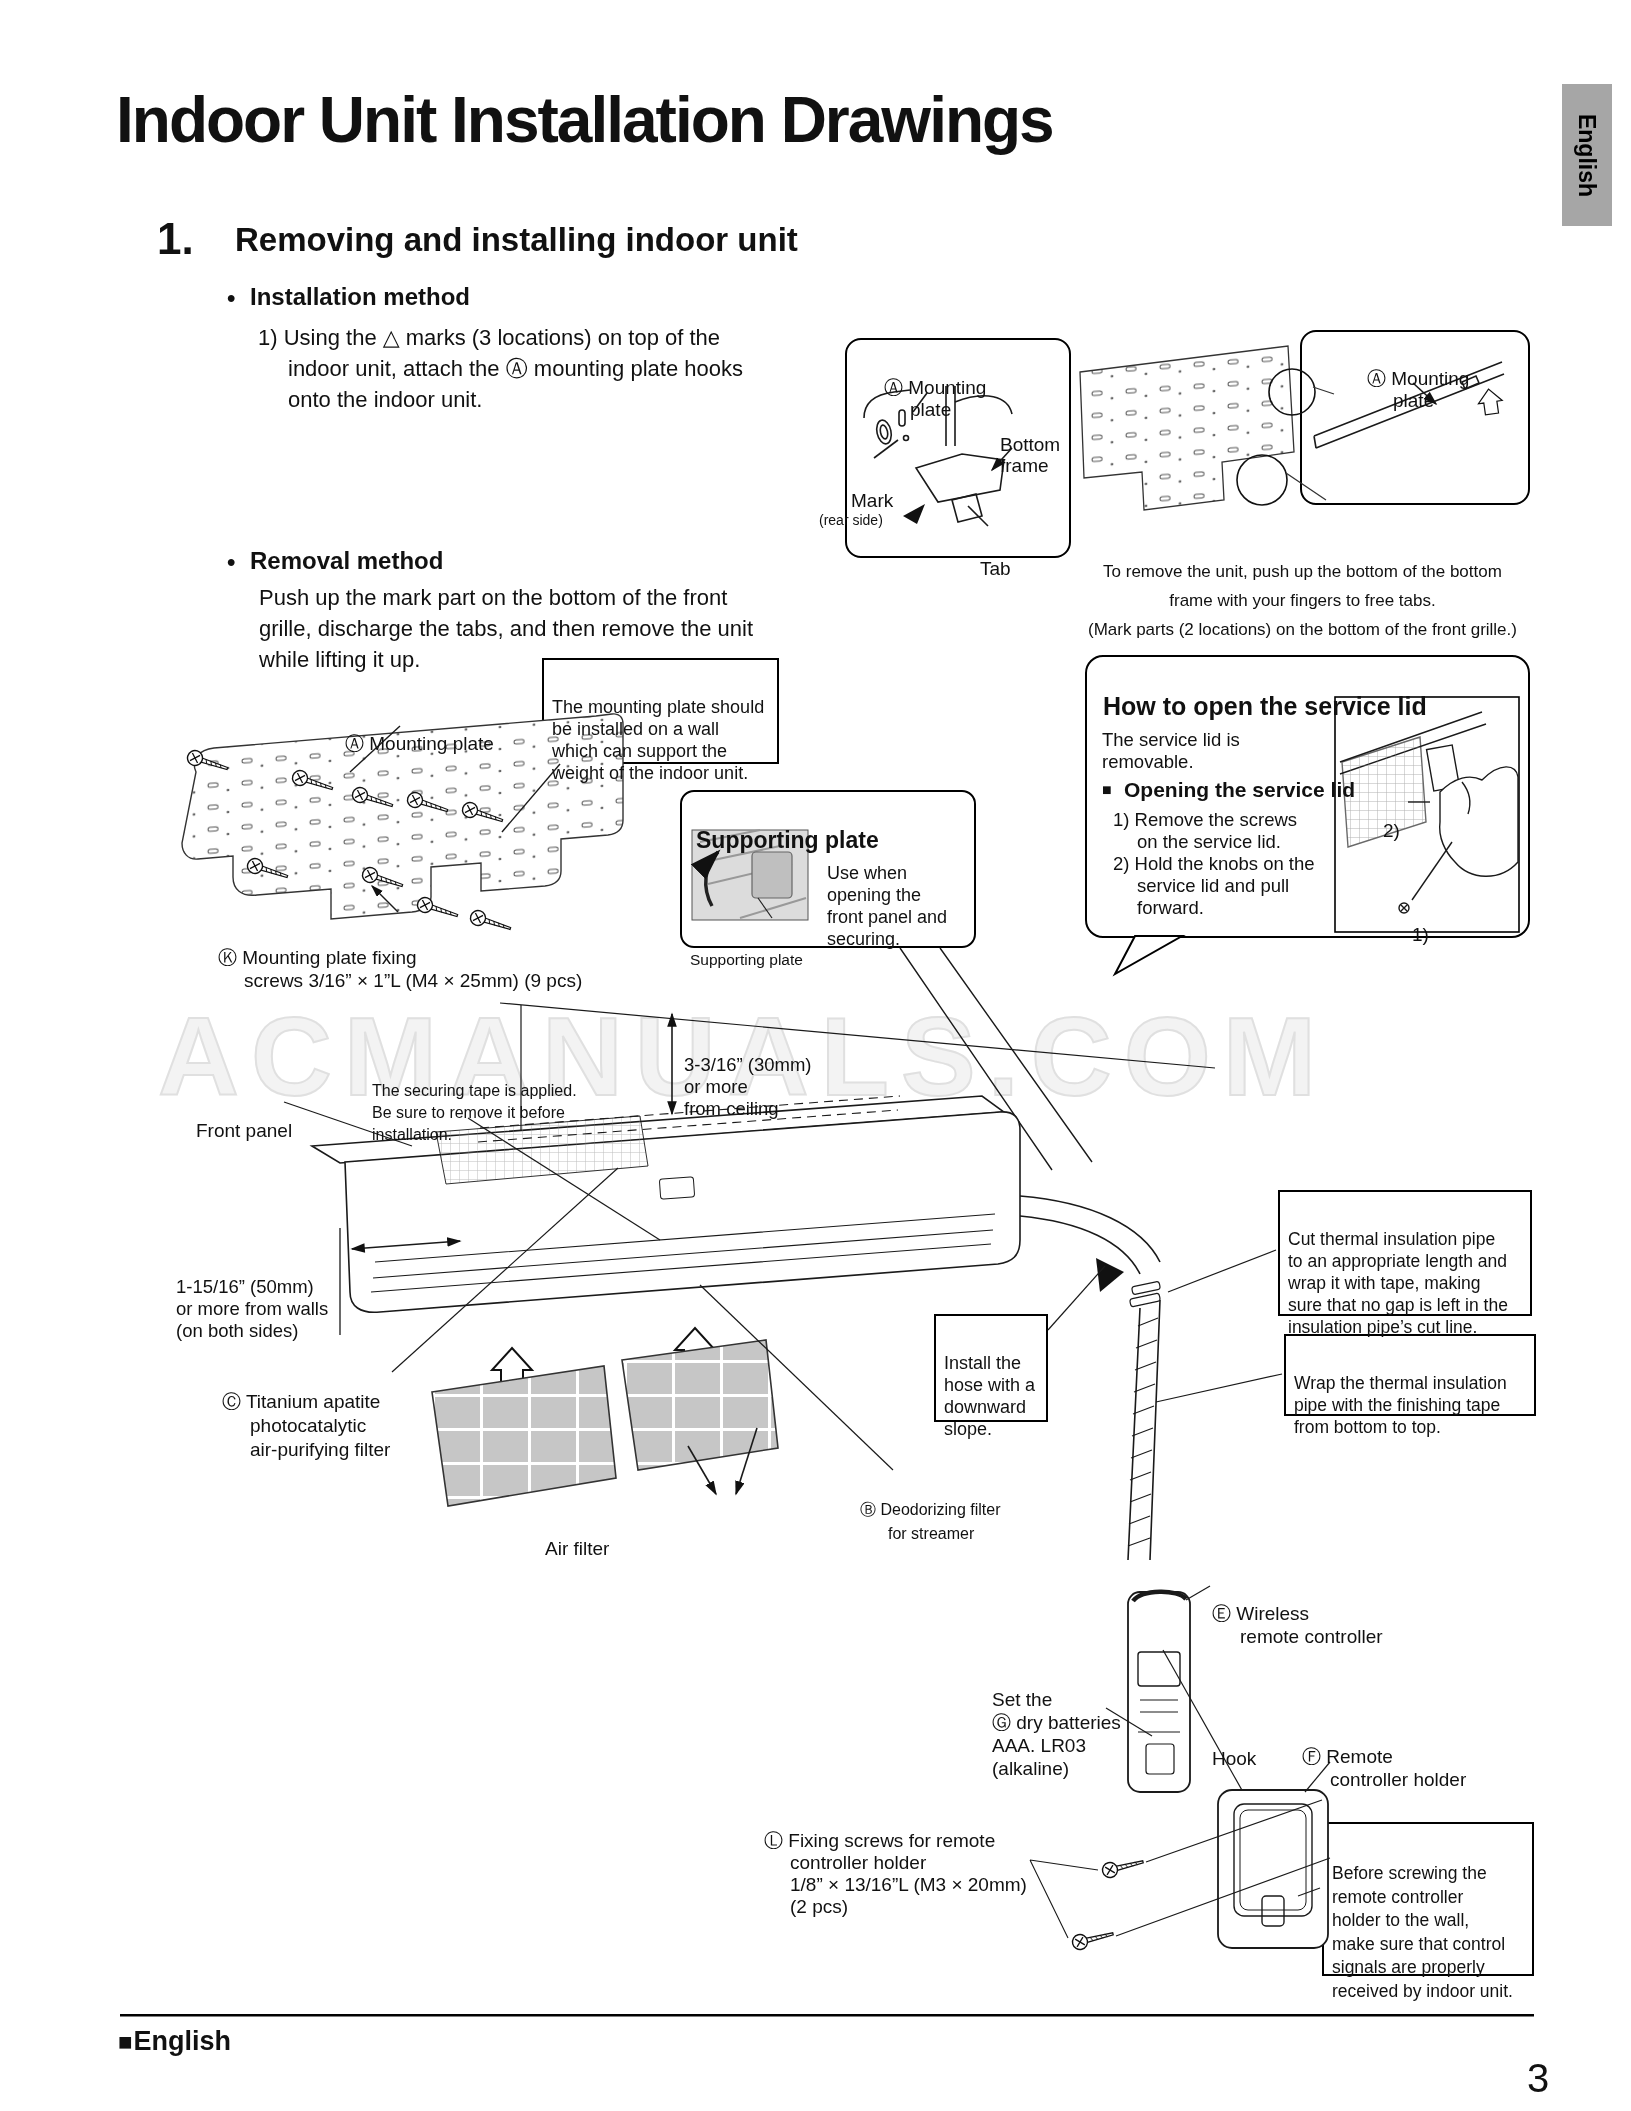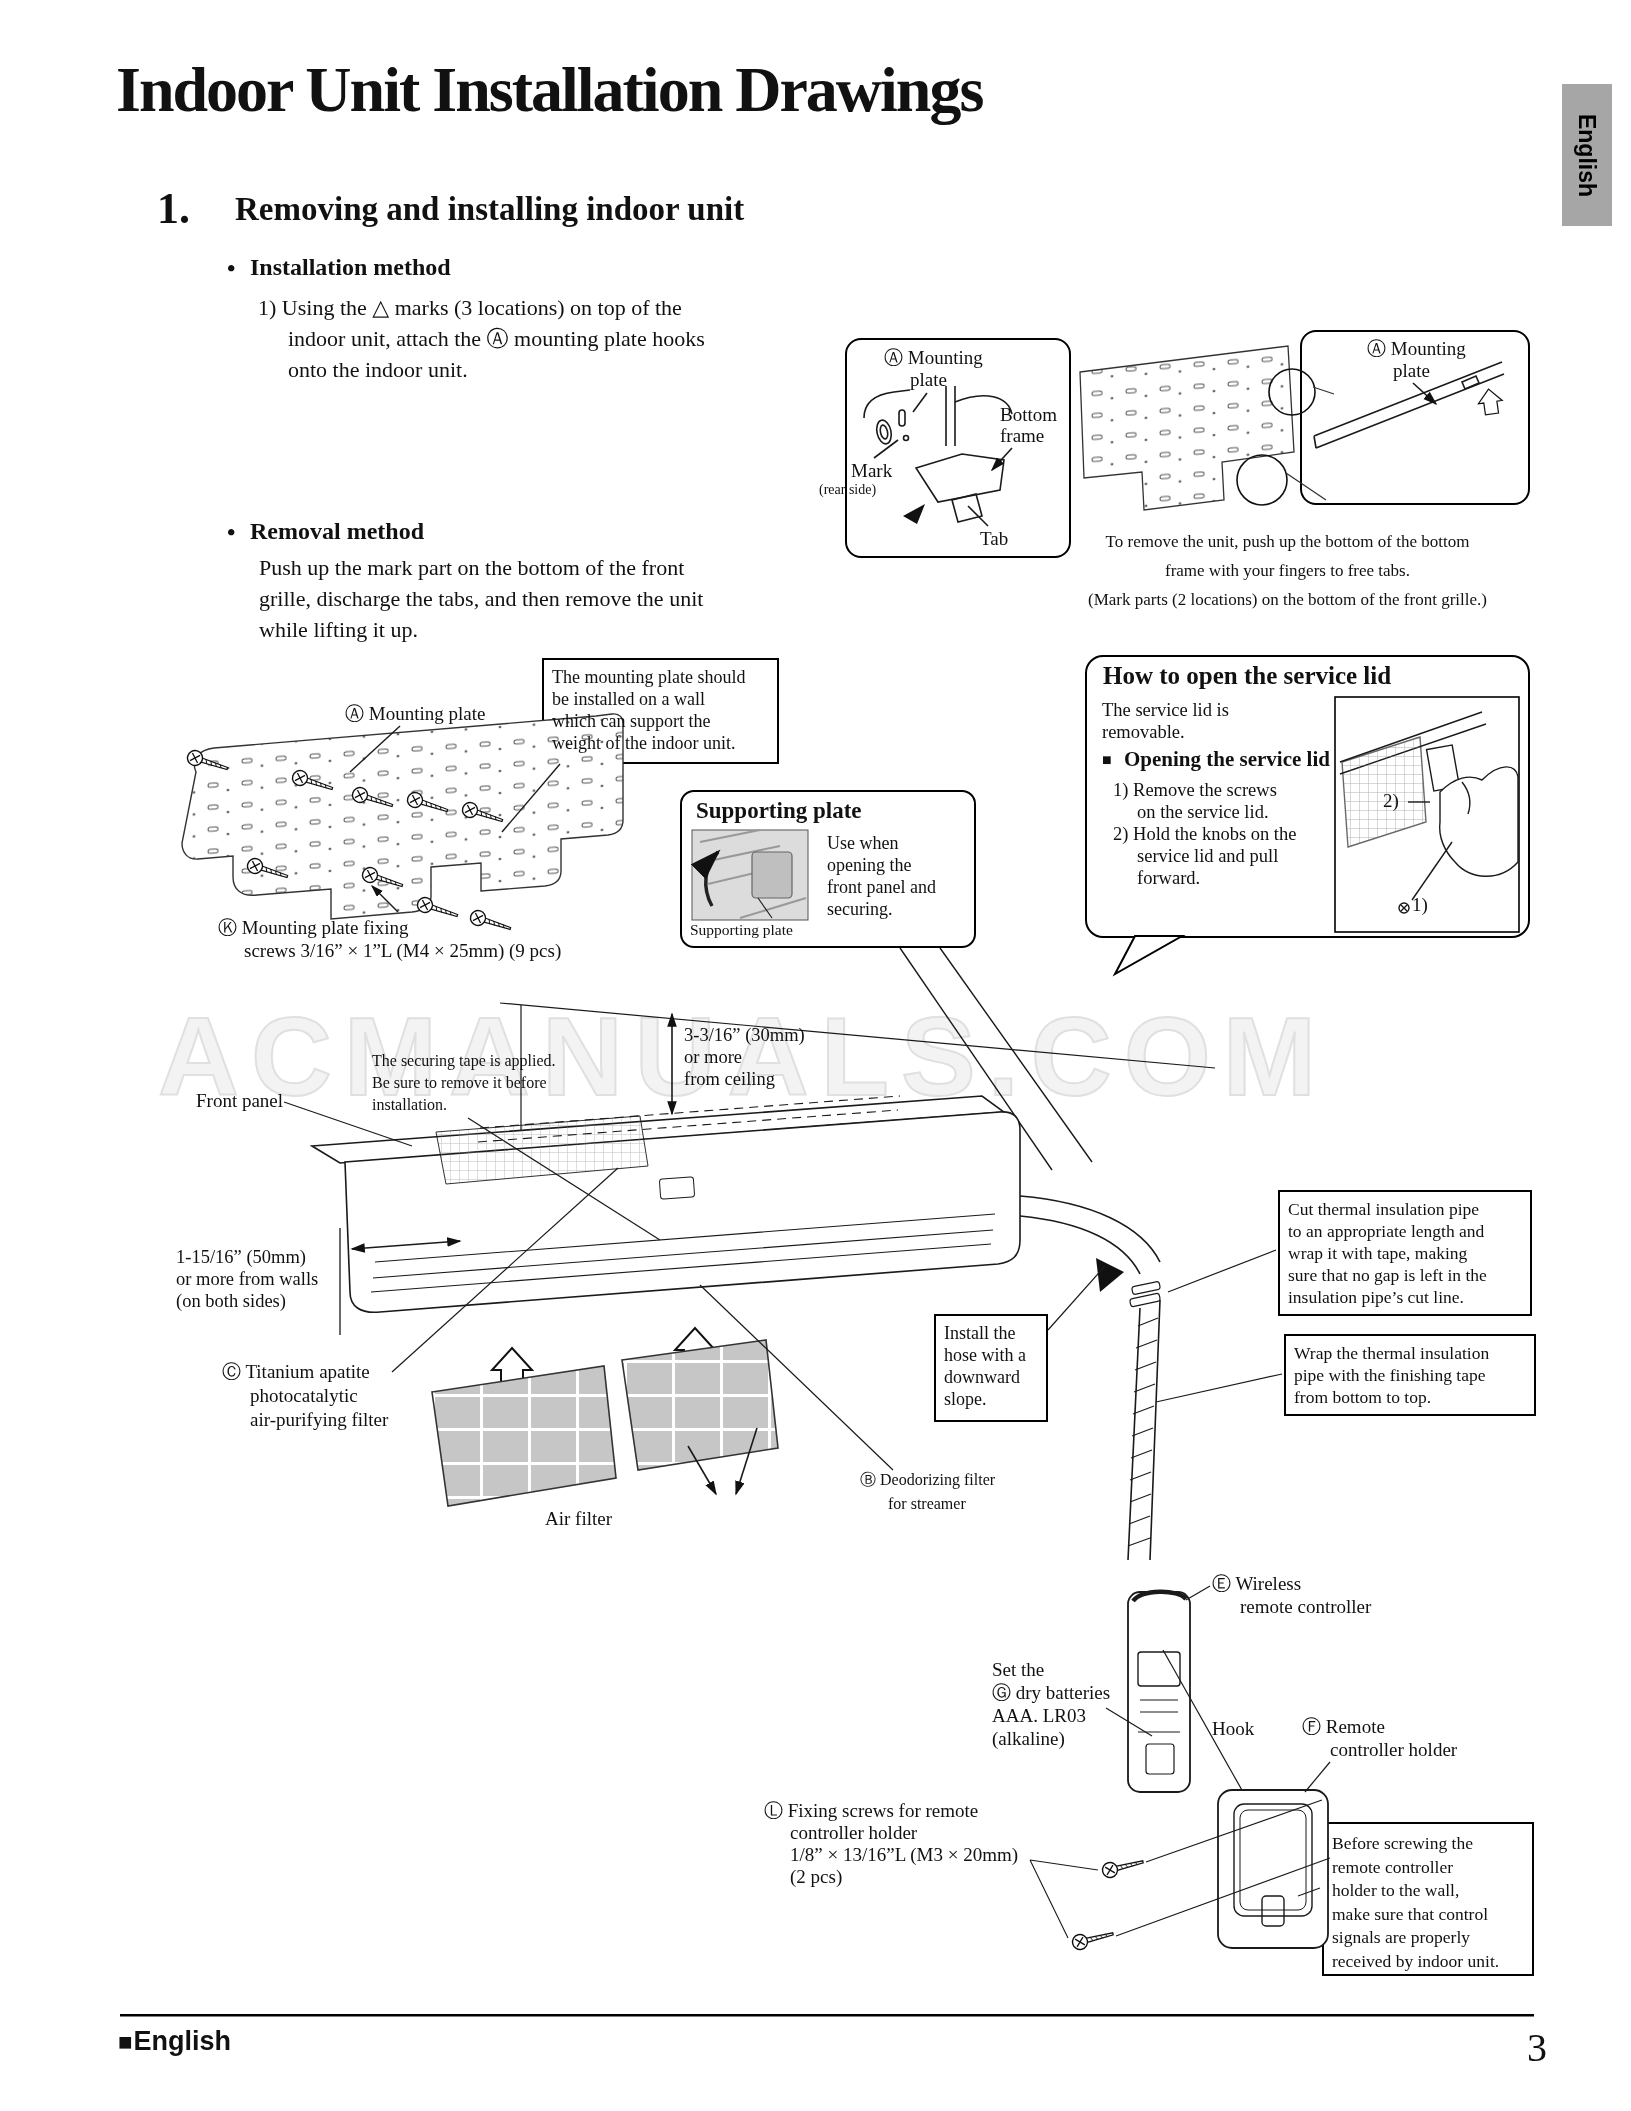--- a/index.html
+++ b/index.html
@@ -1,18 +1,18 @@
 <!DOCTYPE html>
 <html><head>
 <meta charset="utf-8">
 <style>
   html,body{margin:0;padding:0;background:#ffffff;}
   .page{position:relative;width:1631px;height:2111px;background:#fff;overflow:hidden;
         font-family:"Liberation Sans","DejaVu Sans",sans-serif;color:#111;}
-  .t{position:absolute;font-family:Liberation Serif, serif;color:#111;z-index:3;line-height:1.2;}
+  .t{position:absolute;font-family:Liberation Sans, sans-serif;color:#111;z-index:3;line-height:1.2;margin-top:30px;}
   .pre{white-space:pre;}
   .b{font-weight:bold;}
   .hang24{padding-left:24px;text-indent:-24px;}
   .hang26{padding-left:26px;text-indent:-26px;}
   .hang28{padding-left:28px;text-indent:-28px;}
   .hang30{padding-left:30px;text-indent:-30px;}
   .box{position:absolute;background:#fff;border:2px solid #000;z-index:1;box-sizing:border-box;}
   .rbox{border-radius:16px;}
   .art{position:absolute;left:0;top:0;z-index:2;pointer-events:none;}
   .watermark{position:absolute;left:158px;top:992px;z-index:0;font-weight:bold;font-size:112px;

